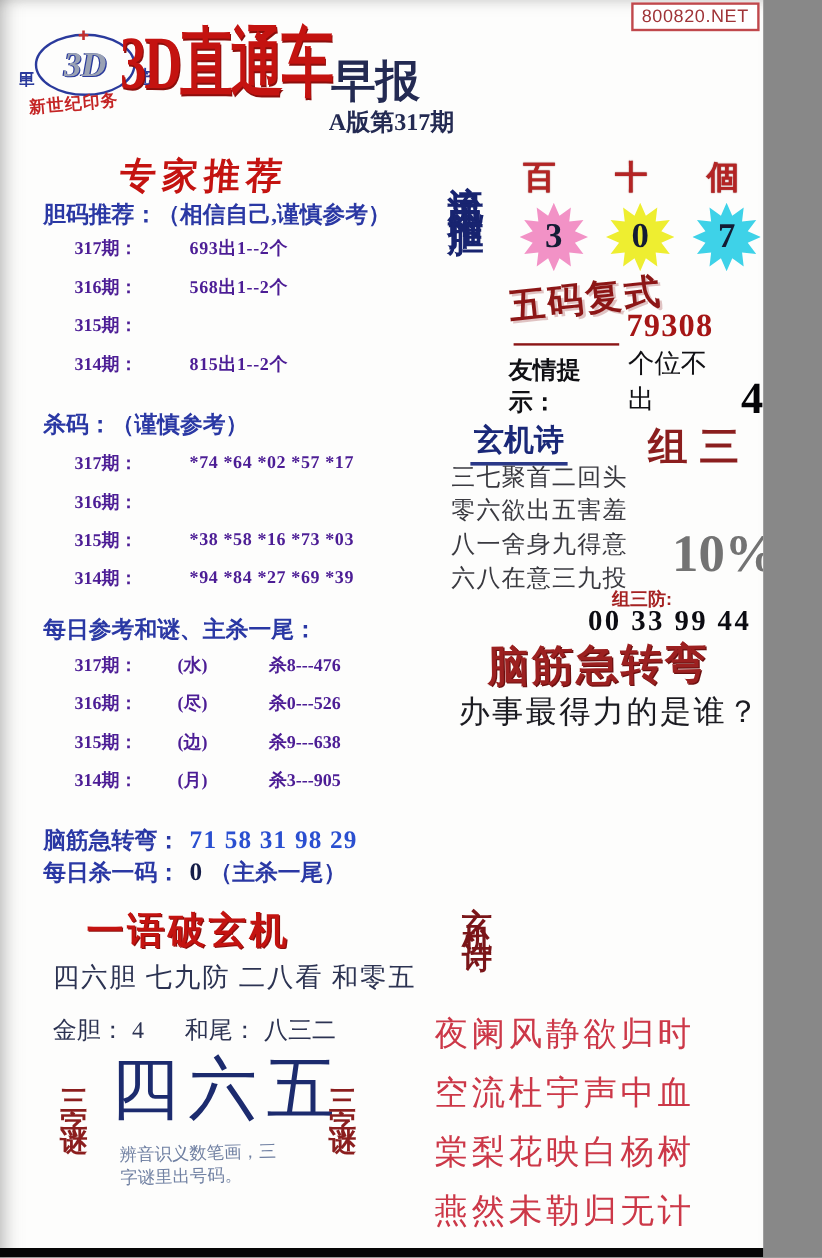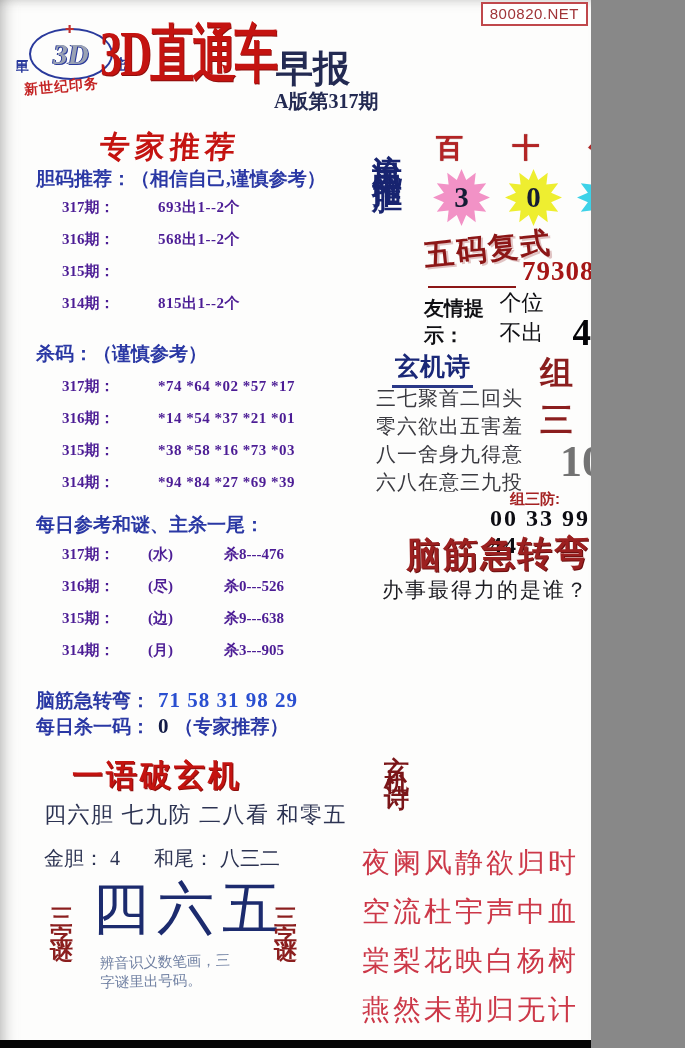--- a/index.html
+++ b/index.html
@@ -1,16 +1,16 @@
 <!DOCTYPE html>
 <html><head>
 <meta charset="utf-8">
 <style>
   html,body{margin:0;padding:0;background:#888;}
-  #page{position:relative;width:591px;height:1048px;background:#fdfdfc;overflow:hidden;
+  #page{position:relative;width:636px;height:1048px;background:#fdfdfc;overflow:hidden;
         box-shadow:inset 14px 0 16px -12px rgba(110,110,110,.55), inset 0 10px 12px -10px rgba(140,140,140,.45);
         font-family:"Liberation Serif","DejaVu Serif",serif;}
   .sans{font-family:"Liberation Sans","DejaVu Sans",sans-serif;}
   .abs{position:absolute;}
   .vert{writing-mode:vertical-rl;text-orientation:upright;}
 
   
   .site-badge{top:2px;right:3px;border:2px solid #c0484c;color:#a03438;font-size:15px;
               padding:1px 7px 2px;letter-spacing:.5px;background:#fff;}
   .logo{left:12px;top:26px;width:118px;height:90px;}
@@ -76,21 +76,21 @@
   .xj-title{left:392px;top:350px;font-size:25px;font-weight:bold;color:#1a2878;
             border-bottom:3px solid #2a3888;padding:0 3px 2px;}
   .xj-lines{left:376px;top:384px;font-size:20px;line-height:28px;color:#3a3a40;letter-spacing:1px;}
   .zusan-mode{left:540px;top:350px;font-size:33px;line-height:47px;font-weight:bold;color:#8b1e1e;
               letter-spacing:10px;}
   .zusan-pct{left:560px;top:436px;font-size:44px;font-weight:bold;color:#737373;}
   .guard-label{left:510px;top:490px;font-size:15px;font-weight:bold;color:#a52222;}
   .guard-nums{left:490px;top:505px;font-size:24px;font-weight:bold;color:#0c0c12;letter-spacing:2px;}
   .brain-title{left:406px;top:531px;font-size:35px;font-weight:bold;color:#9c2020;letter-spacing:2px;
                transform:rotate(-1deg);text-shadow:1px 1px 0 #6c1010;}
-  .brain-q{left:382px;top:576px;font-size:21px;color:#1c1c22;letter-spacing:2px;}
+  .brain-q{left:382px;top:576px;font-size:26px;color:#1c1c22;letter-spacing:2px;}
   .mys-side{left:380px;top:736px;font-size:25px;font-weight:bold;color:#7a1518;letter-spacing:14px;}
   .mys-lines{left:362px;top:838px;font-size:28px;line-height:49px;color:#cc3848;letter-spacing:3px;}
   .bottom-bar{left:0;top:1040px;width:685px;height:8px;background:#060606;}
 </style>
 </head>
 <body>
 
 <div id="page">
 
   <div class="abs site-badge sans">800820.NET</div>
@@ -130,21 +130,20 @@
   </div>
 
   <div class="abs blue-label" style="left:36px;top:341px;">杀码：（谨慎参考）</div>
   <div class="abs rows" style="left:62px;top:370px;">
     <div class="row">
       <span class="issue">317期：</span>
       <span class="val">*74 *64 *02 *57 *17</span>
       </div>
     <div class="row">
       <span class="issue">316期：</span>
-      <span class="val">*14 *54 *37 *21 *01</span>
       </div>
     <div class="row">
       <span class="issue">315期：</span>
       <span class="val">*38 *58 *16 *73 *03</span>
       </div>
     <div class="row">
       <span class="issue">314期：</span>
       <span class="val">*94 *84 *27 *69 *39</span>
       </div>
   </div>
@@ -173,21 +172,21 @@
       </div>
   </div>
 
   <div class="abs combo-line" style="left:36px;top:688px;">
     <span class="blue-label">脑筋急转弯：</span>
     <span class="combo-nums">71 58 31 98 29</span>
   </div>
   <div class="abs combo-line" style="left:36px;top:714px;">
     <span class="blue-label">每日杀一码：</span>
     <span class="killone-val">0</span>
-    <span class="blue-label killone-note">（专家推荐）</span>
+    <span class="blue-label killone-note">（主杀一尾）</span>
   </div>
 
   <div class="abs phrase-line">四六胆 七九防 二八看 和零五</div>
   <div class="abs phrase-title sans">一语破玄机</div>
   <div class="abs gold-line">
     <span>金胆：</span>
     <span>4</span>
     <span style="margin-left:28px;">和尾：</span>
     <span>八三二</span>
   </div>

